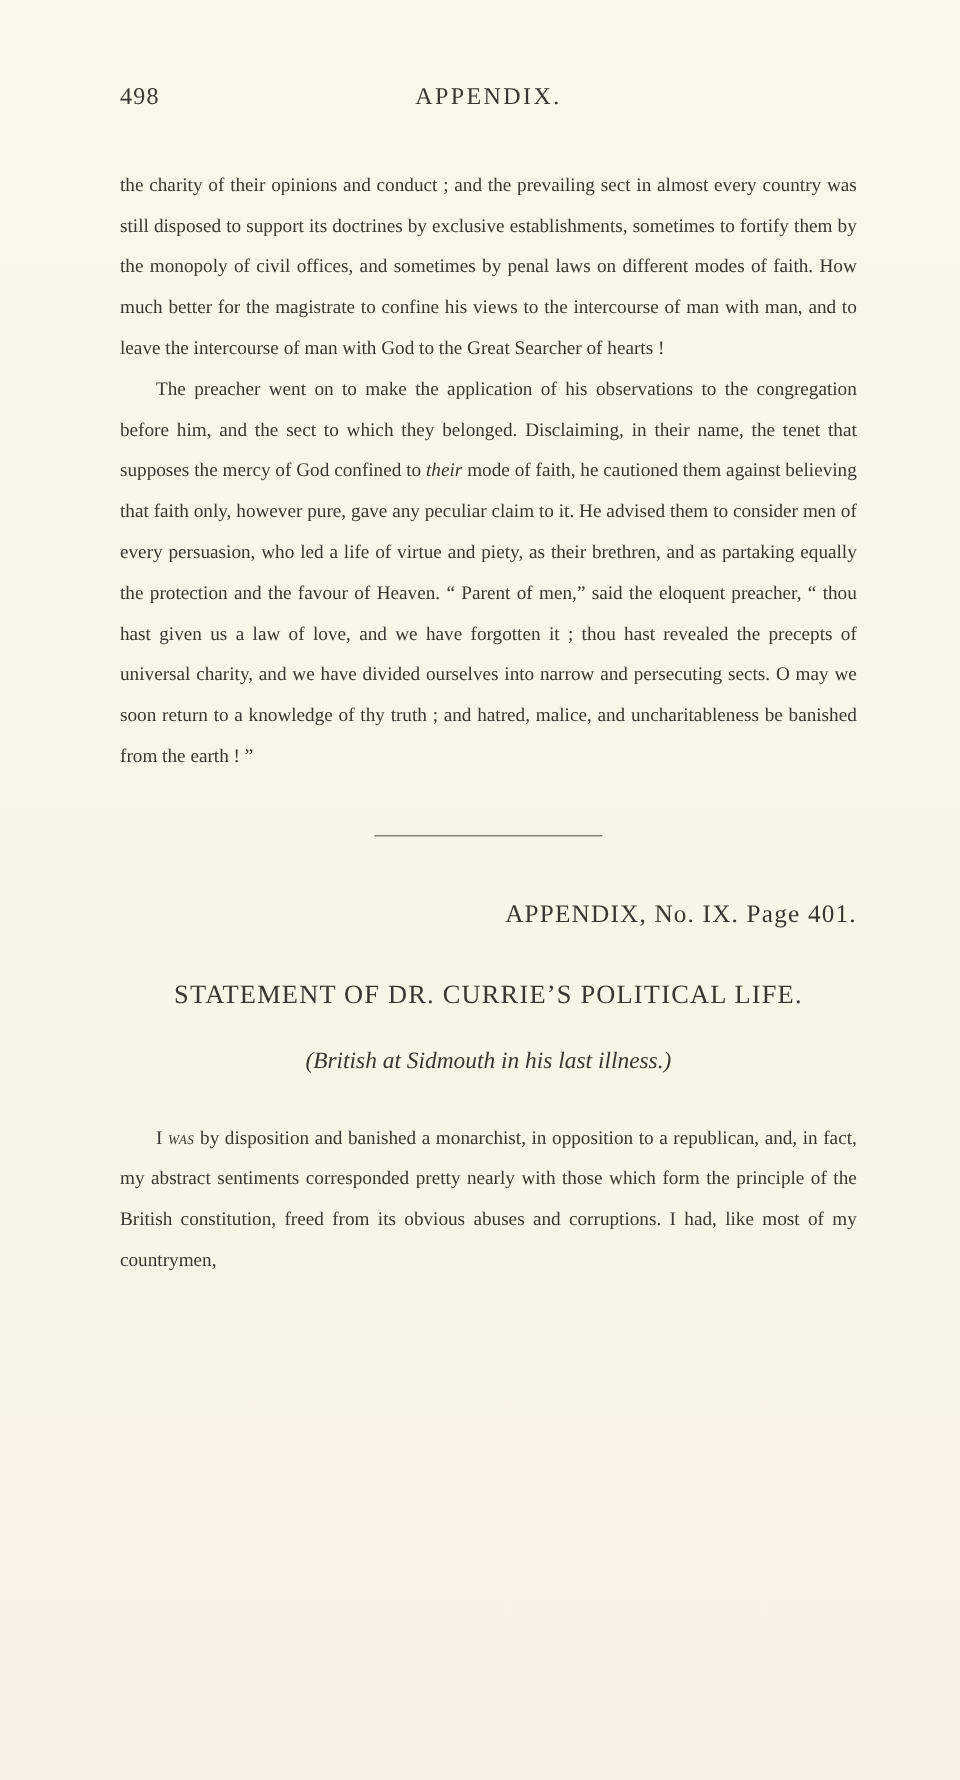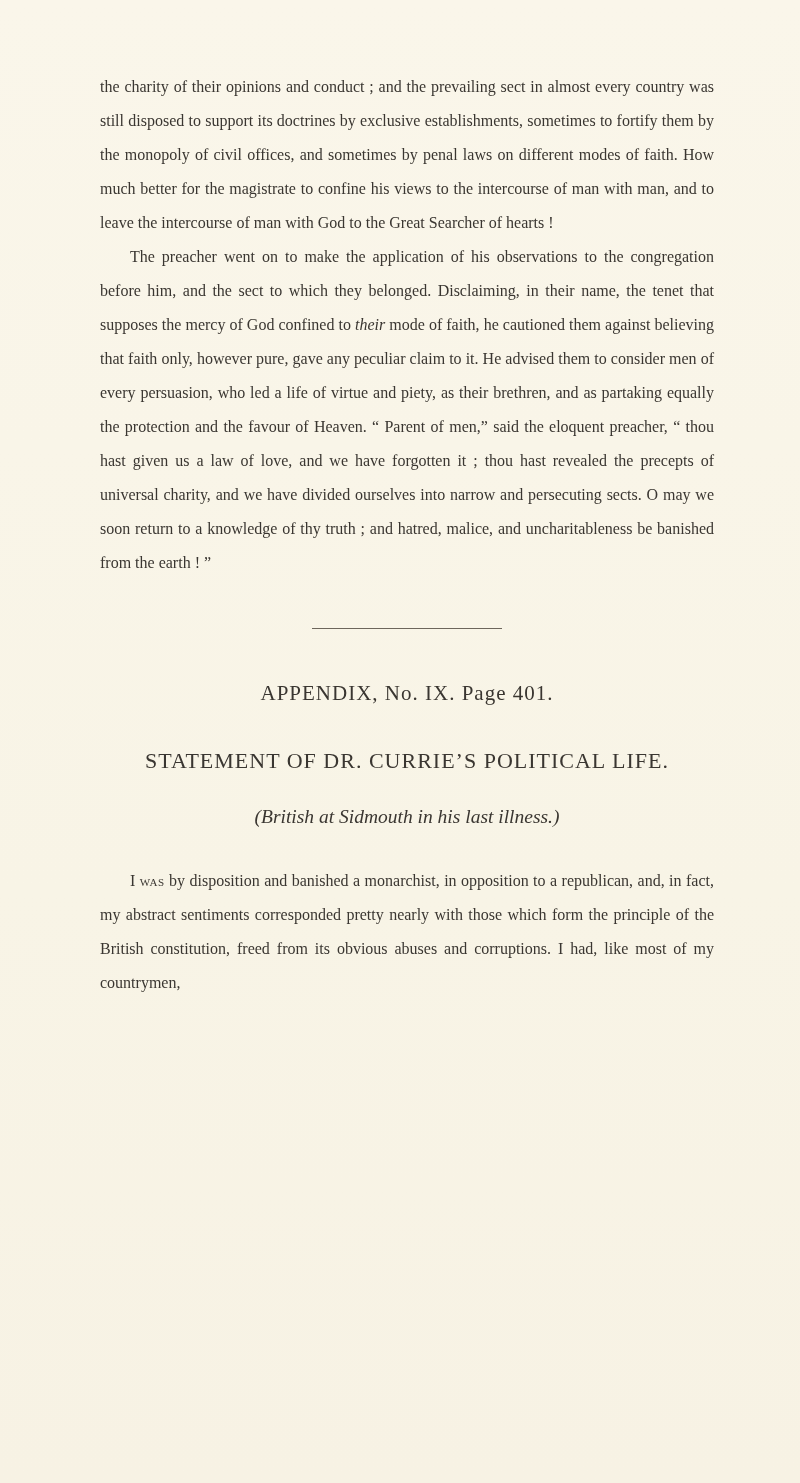--- a/index.html
+++ b/index.html
@@ -52,30 +52,31 @@
     line-height: 34px;
     text-align: justify;
     text-justify: inter-word;
   }
   .para.indent {
     text-indent: 30px;
   }
   .sc {
     font-variant: small-caps;
     letter-spacing: 0.5px;
+    font-style: italic;
   }
   .section-divider {
     width: 190px;
     height: 1px;
     background: #6d665c;
     margin: 48px auto 0 auto;
   }
   .appendix-heading {
     margin-top: 52px;
-    text-align: center;
+    text-align: right;
     font-size: 21px;
     letter-spacing: 1px;
   }
   .appendix-subheading {
     margin-top: 42px;
     text-align: center;
     font-size: 22px;
     letter-spacing: 1px;
   }
   .dictation-note {
@@ -87,20 +88,24 @@
   .appendix-body {
     margin-top: 36px;
   }
 </style>
 </head>
 <body>
 
 <div class="page">
   <div class="content">
 
+    <div class="page-header">
+      <span class="page-number">498</span>
+      <span class="running-head">APPENDIX.</span>
+    </div>
 
     <div>
       <p class="para"><span>the charity of their opinions and conduct ; and the prevailing sect in almost every country was still disposed to support its doctrines by exclusive establishments, sometimes to fortify them by the monopoly of civil offices, and sometimes by penal laws on different modes of faith.  How much better for the magistrate to confine his views to the intercourse of man with man, and to leave the intercourse of man with God to the Great Searcher of hearts !</span></p>
 
       <p class="para indent"><span>The preacher went on to make the application of his observations to the congregation before him, and the sect to which they belonged.  Disclaiming, in their name, the tenet that supposes the mercy of God confined to </span><i>their</i><span> mode of faith, he cautioned them against believing that faith only, however pure, gave any peculiar claim to it.  He advised them to consider men of every persuasion, who led a life of virtue and piety, as their brethren, and as partaking equally the protection and the favour of Heaven.  “ Parent of men,” said the eloquent preacher, “ thou hast given us a law of love, and we have forgotten it ; thou hast revealed the precepts of universal charity, and we have divided ourselves into narrow and persecuting sects.  O may we soon return to a knowledge of thy truth ; and hatred, malice, and uncharitableness be banished from the earth ! ”</span></p>
     </div>
 
     <div class="section-divider"></div>
 
     <div class="appendix-heading">APPENDIX, No. IX.  Page 401.</div>

